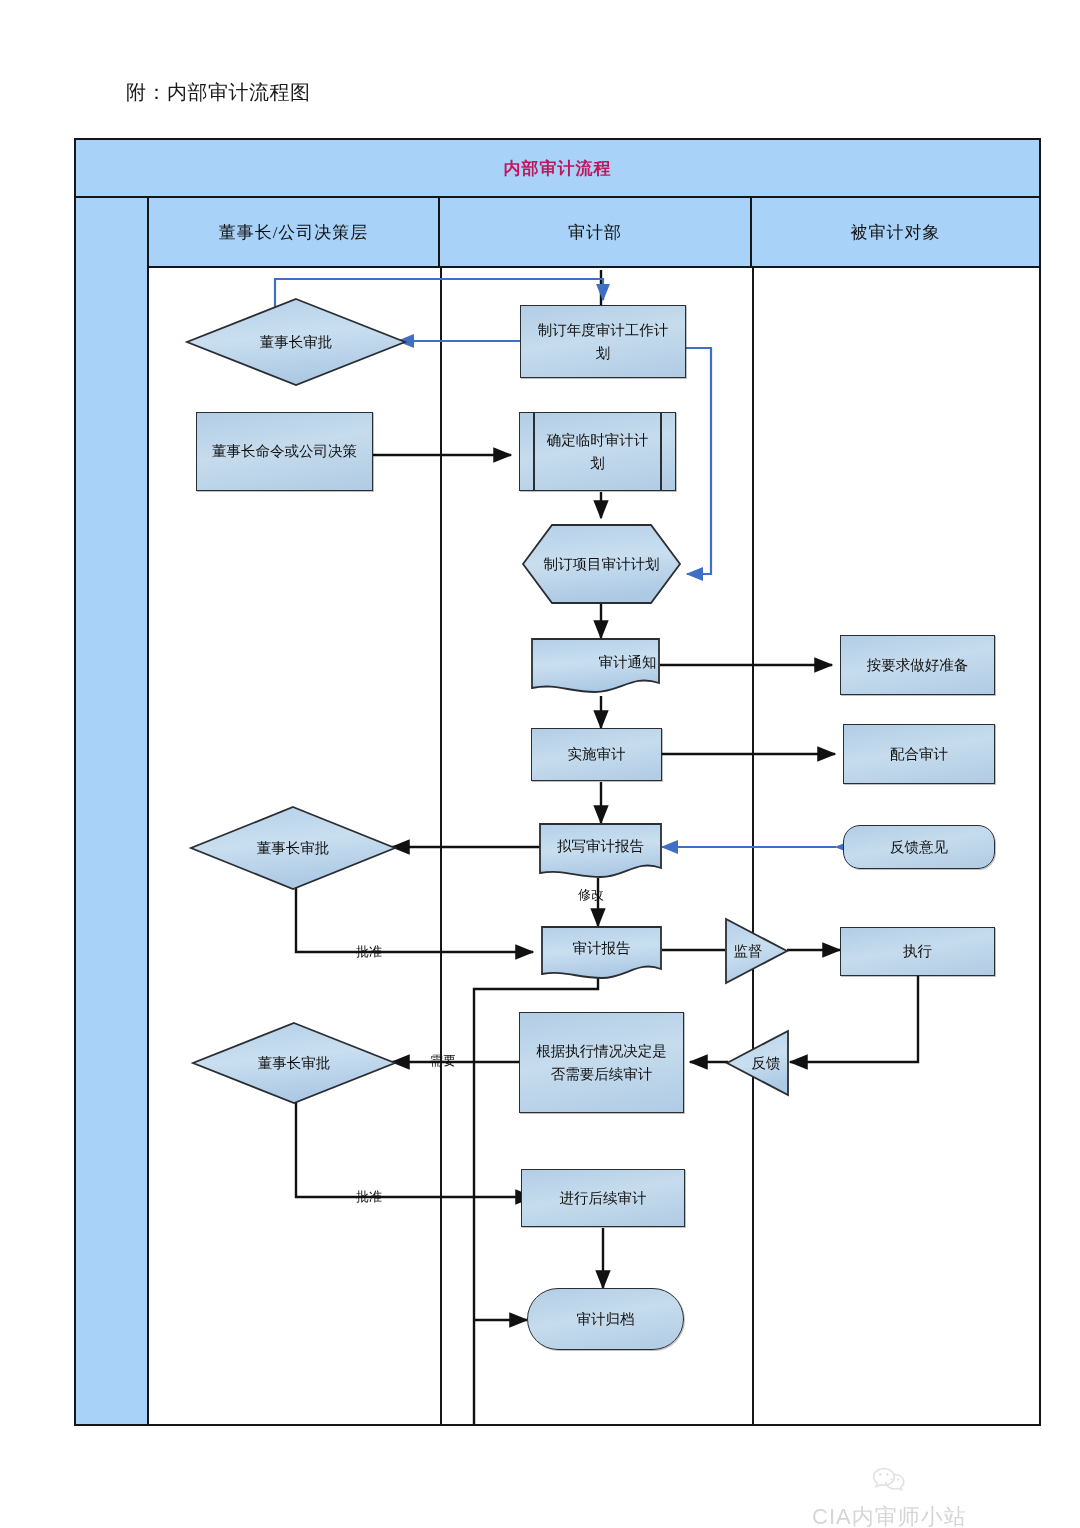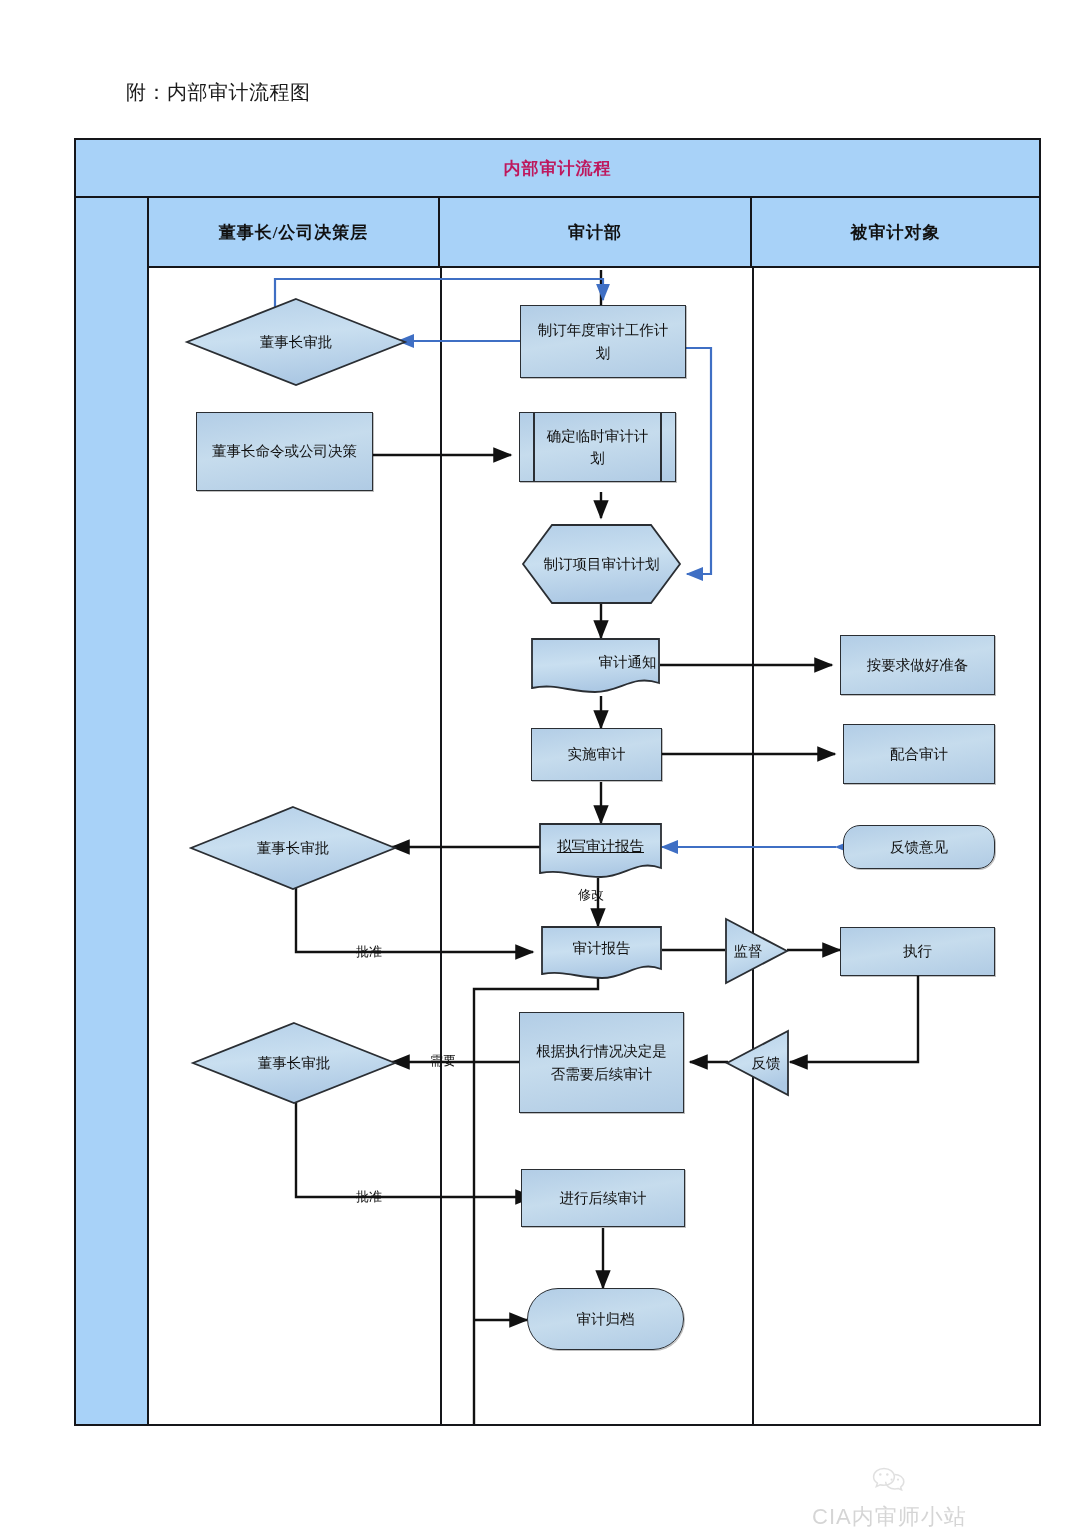--- a/index.html
+++ b/index.html
@@ -34,21 +34,21 @@
     font-weight:bold; font-size:17px; color:#be185d;
     letter-spacing:1px;
   }
   .hdr-cell {
     position:absolute; top:198px; height:70px;
     background:#a8d2f8;
     box-sizing:border-box;
     border-right:2px solid #15161a;
     border-bottom:2px solid #15161a;
     display:flex; align-items:center; justify-content:center;
-    font-weight:bold; font-size:17px; color:#111;
+    font-weight:normal; font-size:17px; color:#111;
     letter-spacing:1px;
   }
   .stub {
     position:absolute; left:76px; top:198px;
     width:73px; height:1226px;
     background:#a8d2f8;
     border-right:2px solid #15161a;
     box-sizing:border-box;
   }
   
@@ -193,21 +193,21 @@
     </linearGradient>
   </defs>
   <polygon points="110,1 219,44 110,87 1,44" fill="url(#gdia)" stroke="#2a2e33" stroke-width="1.8"></polygon>
 </svg>
 <div class="sv-txt" style="left:186px; top:298px; width:220px; height:88px;">董事长审批</div>
 
 <div class="shape rect rect-shadow" style="left:520px; top:305px; width:166px; height:73px; padding:0 10px;">制订年度审计工作计划</div>
 
 <div class="shape rect rect-shadow" style="left:196px; top:412px; width:177px; height:79px; padding:0 12px;">董事长命令或公司决策</div>
 
-<div class="shape predef rect-shadow" style="left:519px; top:412px; width:157px; height:70px; padding:16px 20px;">确定临时审计计划</div>
+<div class="shape predef rect-shadow" style="left:519px; top:412px; width:157px; height:79px; padding:16px 20px;">确定临时审计计划</div>
 
 <svg class="sh" style="left:522px; top:524px; width:159px; height:80px;" viewBox="0 0 159 80">
   <defs>
     <linearGradient id="ghex" x1="0" y1="0" x2="0.2" y2="1">
       <stop offset="0%" stop-color="#b4cfe8"></stop>
       <stop offset="50%" stop-color="#c9dff0"></stop>
       <stop offset="100%" stop-color="#adc9e4"></stop>
     </linearGradient>
   </defs>
   <polygon points="30,1 129,1 158,40 129,79 30,79 1,40" fill="url(#ghex)" stroke="#2a2e33" stroke-width="1.8"></polygon>
@@ -233,21 +233,21 @@
 <div class="shape rect rect-shadow" style="left:843px; top:724px; width:152px; height:60px; padding:0 6px;">配合审计</div>
 
 <svg class="sh" style="left:190px; top:806px; width:206px; height:84px;" viewBox="0 0 206 84">
   <polygon points="103,1 205,42 103,83 1,42" fill="url(#gdia)" stroke="#2a2e33" stroke-width="1.8"></polygon>
 </svg>
 <div class="sv-txt" style="left:190px; top:806px; width:206px; height:84px;">董事长审批</div>
 
 <svg class="sh" style="left:539px; top:823px; width:123px; height:58px;" viewBox="0 0 123 58">
   <path d="M1,1 L122,1 L122,45 C98,36 86,54 62,54 C38,54 24,46 1,50 Z" fill="url(#gdoc)" stroke="#2a2e33" stroke-width="1.8"></path>
 </svg>
-<div class="sv-txt" style="left:539px; top:821px; width:123px; height:50px;text-decoration:underline;">拟写审计报告</div>
+<div class="sv-txt" style="left:539px; top:821px; width:123px; height:50px;">拟写审计报告</div>
 
 <div class="shape rect rect-shadow" style="left:843px; top:825px; width:152px; height:44px; padding:0 6px;border-radius:17px;">反馈意见</div>
 
 <div class="lbl" style="left:578px; top:886px;">修改</div>
 
 <div class="lbl" style="left:356px; top:943px;">批准</div>
 
 <svg class="sh" style="left:541px; top:926px; width:121px; height:56px;" viewBox="0 0 121 56">
   <path d="M1,1 L120,1 L120,43 C97,34 85,52 61,52 C37,52 23,44 1,48 Z" fill="url(#gdoc)" stroke="#2a2e33" stroke-width="1.8"></path>
 </svg>

